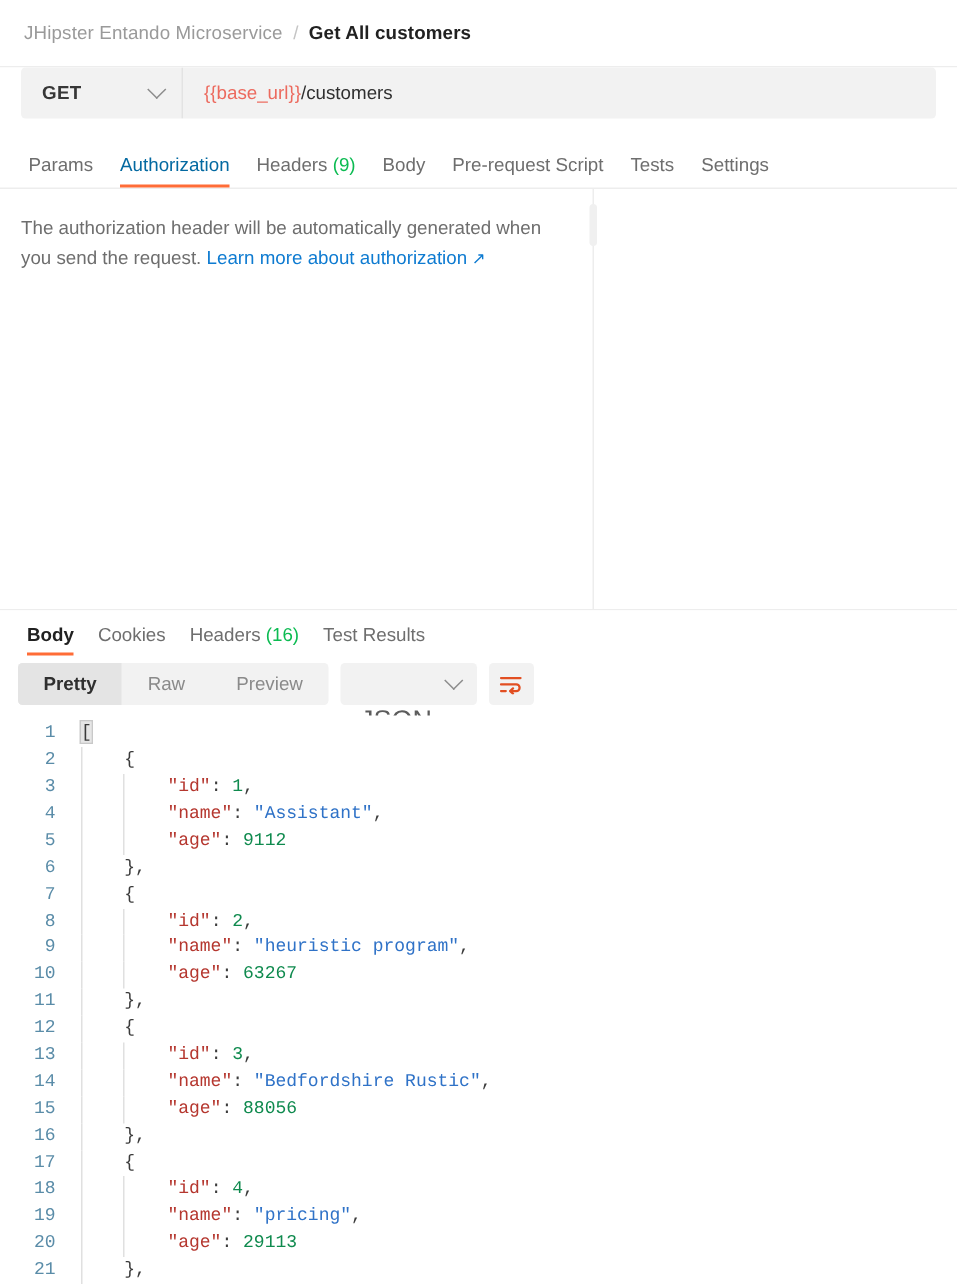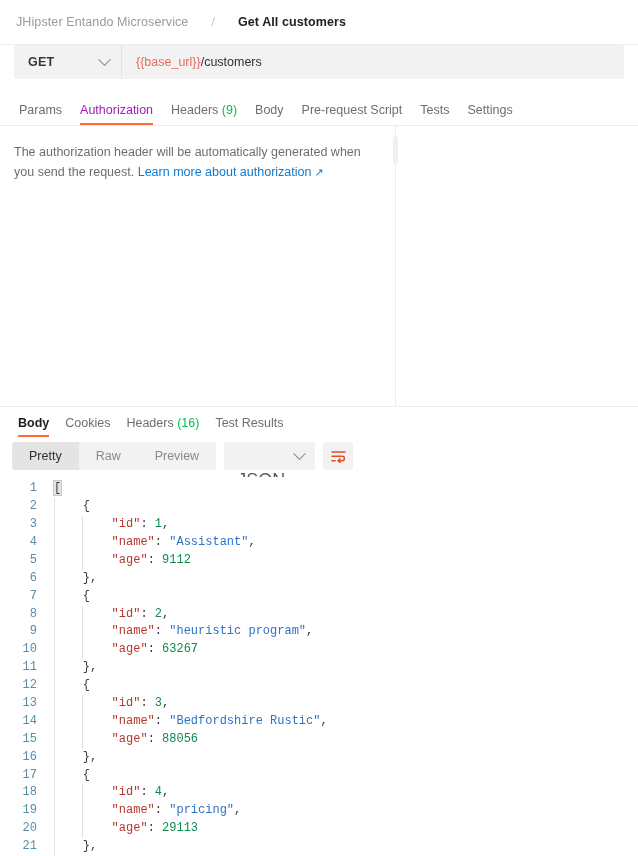--- a/index.html
+++ b/index.html
@@ -24,21 +24,20 @@
 
   
   .breadcrumb-bar {
     height: 45px;
     flex: 0 0 45px;
     display: flex;
     align-items: center;
     padding: 0 16px;
     border-bottom: 1px solid #ededed;
     background: #ffffff;
-    gap: 16px;
   }
   .crumb-collection {
     font-size: 12.5px;
     color: #9a9a9a;
     letter-spacing: 0.1px;
   }
   .crumb-sep {
     font-size: 12.5px;
     color: #c4c4c4;
     margin: 0 7px;
@@ -111,21 +110,21 @@
     background: #ffffff;
   }
   .req-tab {
     position: relative;
     padding: 0 9px 8px 9px;
     font-size: 12.5px;
     color: #6e6e6e;
     cursor: pointer;
     white-space: nowrap;
   }
-  .req-tab.active { color: #a21caf; font-weight: 400; }
+  .req-tab.active { color: #0369a1; font-weight: 400; }
   .req-tab.active::after {
     content: "";
     position: absolute;
     left: 9px; right: 9px; bottom: 0;
     height: 2px;
     background: #ff6c37;
   }
   .count-green { color: #0cbb52; }
 
   
@@ -248,21 +247,21 @@
     align-items: center;
     padding: 0 17px;
     font-size: 12.5px;
     color: #8a8a8a;
     cursor: pointer;
     white-space: nowrap;
   }
   .seg-item.active {
     background: #e4e4e4;
     color: #2f2f2f;
-    font-weight: 400;
+    font-weight: 700;
   }
   .fmt-dd {
     display: flex;
     align-items: center;
     gap: 10px;
     height: 28px;
     padding: 0 11px 0 13px;
     background: #f2f2f2;
     border-radius: 3px;
     cursor: pointer;

